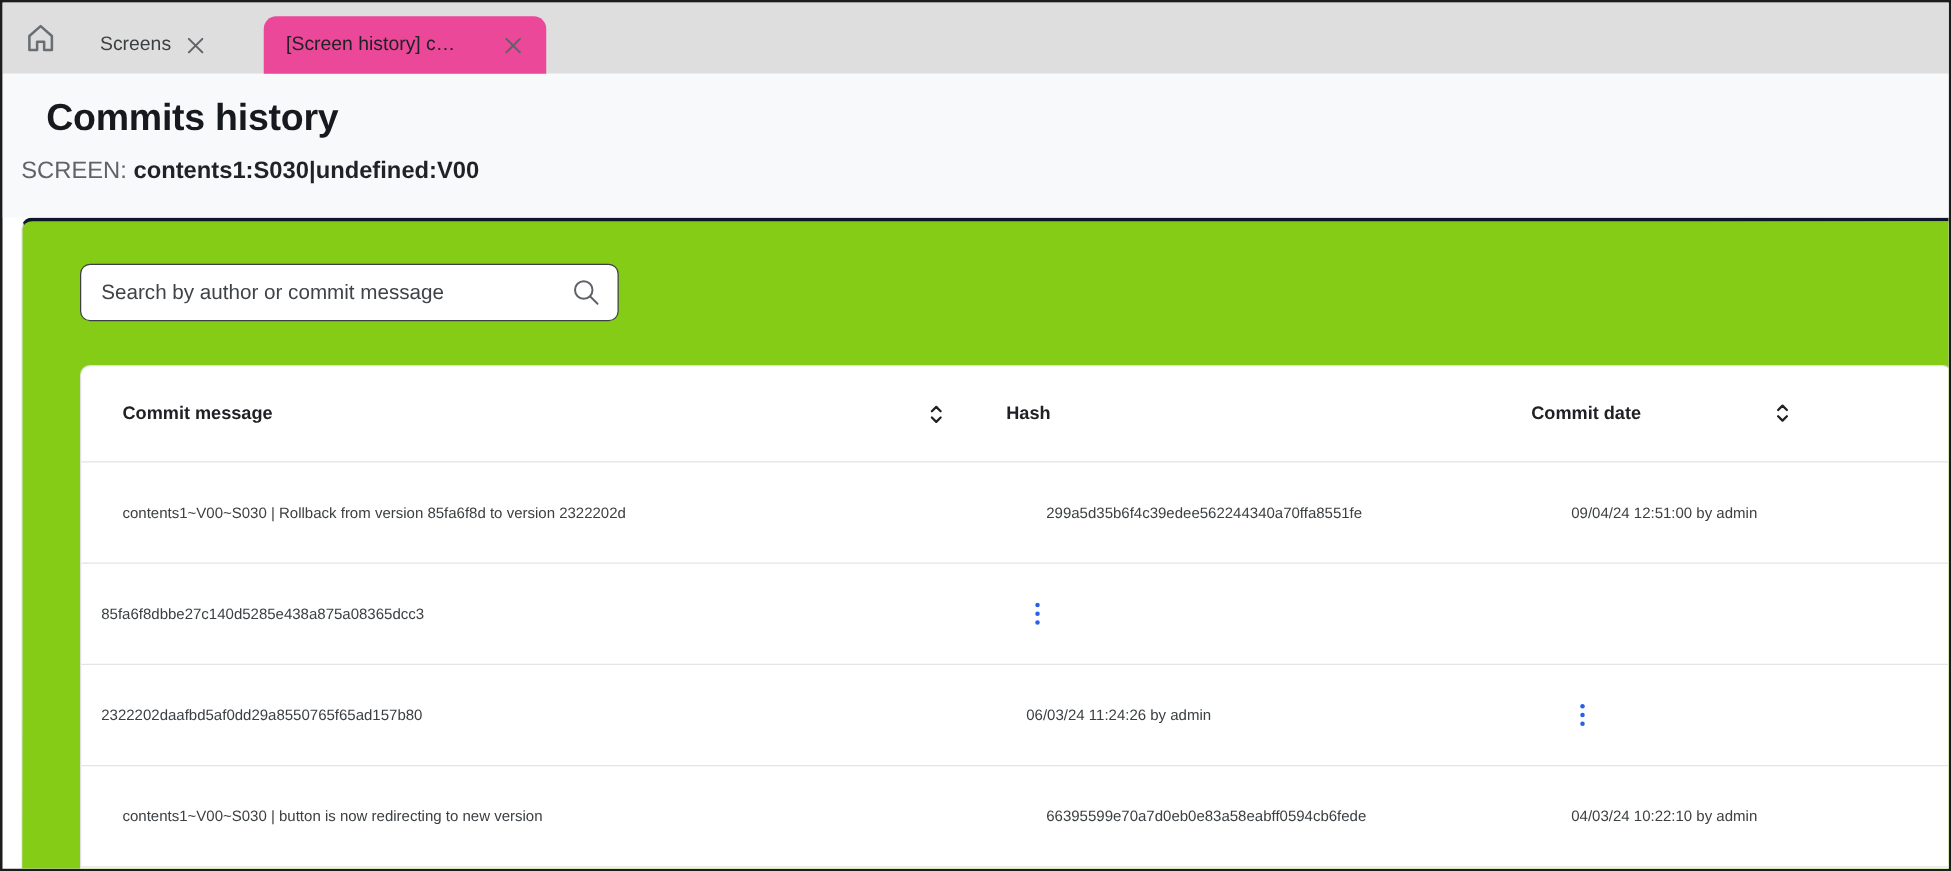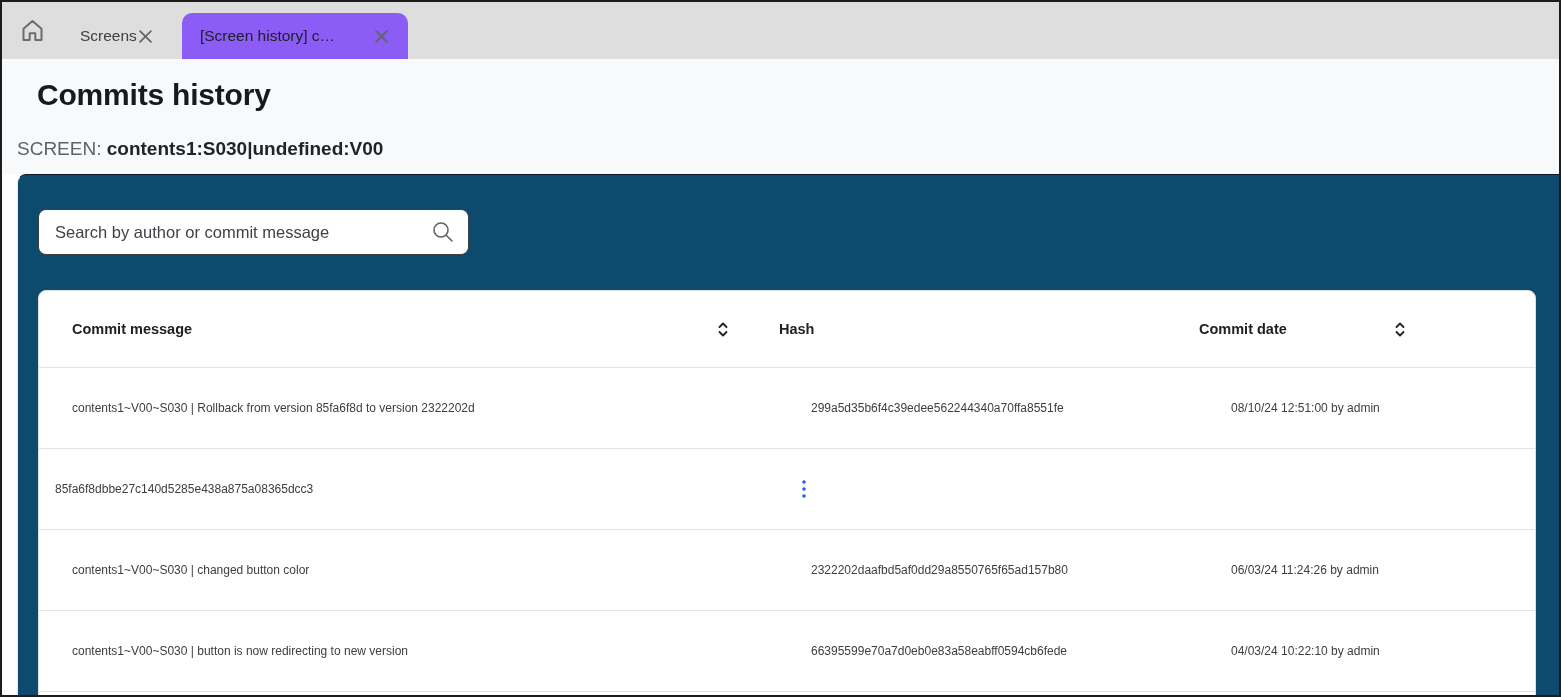--- a/index.html
+++ b/index.html
@@ -15,42 +15,42 @@
   .tabbar {
     height:57px; background:#dedede;
     display:flex; align-items:flex-end; padding-left:12px;
   }
   .home-btn {
     align-self:center; width:36px; height:36px; margin-right:12px;
     display:flex; align-items:center; justify-content:center; cursor:pointer;
   }
   .tab {
     height:46px; display:flex; align-items:center;
-    padding:0 18px; gap:1px; font-size:15.5px; color:#3c4043; cursor:pointer;
+    padding:0 18px; gap:12px; font-size:15.5px; color:#3c4043; cursor:pointer;
   }
   .tab.active {
-    background:#8b5cf6; border-radius:10px 10px 0 0; width:226px; color:#202124;
-    margin-left:10px;
+    background:#ec4899; border-radius:10px 10px 0 0; width:226px; color:#202124;
+    margin-left:28px;
   }
   .tab-label { white-space:nowrap; }
   .tab.active .tab-label { flex:1; overflow:hidden; text-overflow:ellipsis; }
   .tab-close { display:flex; align-items:center; justify-content:center; width:16px; height:16px; cursor:pointer; }
 
   
   .page-header { height:115px; background:#f8f9fa; padding:17px 16px 0 15px; }
   .page-title { font-size:30px; font-weight:700; color:#16191d; letter-spacing:-.2px; line-height:38px;margin-left:20px; }
-  .screen-line { margin-top:24px; font-size:19px; }
+  .screen-line { margin-top:12px; font-size:19px; }
   .screen-label { color:#5f6368; }
   .screen-value { color:#1f2328; font-weight:600; }
 
   
   .panel {
     position:absolute; left:15px; top:172px; right:0; bottom:0;
-    background:#0c4a6e; border-top:1px solid #0f172a; border-left:1px solid #e4e6e8;
-    border-top-left-radius:9px; padding:34px 0 0 20px; overflow:hidden;
+    background:#84cc16; border-top:3px solid #0f172a; border-left:1px solid #e4e6e8;
+    border-top-left-radius:9px; padding:34px 0 0 46px; overflow:hidden;
   }
 
   
   .searchbox {
     width:431px; height:46px; border:1px solid #3c4043; border-radius:8px;
     display:flex; align-items:center; padding:0 13px 0 16px; background:#fff;
   }
   .searchbox input {
     flex:1; border:none; outline:none; font-size:16.5px; color:#202124; background:transparent;
     font-family:inherit;
@@ -61,21 +61,21 @@
   
   .card {
     margin-top:35px; width:1498px; height:560px;
     border:1px solid #e0e0e0; border-radius:8px; background:#fff; overflow:hidden;
   }
   .thead, .trow {
     display:grid; grid-template-columns:740px 420px 287px 1fr; align-items:center;
   }
   .thead { height:76px; font-size:14.5px; font-weight:700; color:#202124; }
   .hcell-message { display:flex; justify-content:space-between; align-items:center; padding-left:33px; padding-right:50px; cursor:pointer;gap:39px; }
-  .hcell-date { display:flex; justify-content:space-between; align-items:flex-end; padding-right:80px; cursor:pointer; }
+  .hcell-date { display:flex; justify-content:space-between; align-items:flex-start; padding-right:80px; cursor:pointer; }
   .sort-btn { display:flex; align-items:center; cursor:pointer; }
   .trow { height:81px; border-top:1px solid #e4e4e4; font-size:12px; color:#3c4043;gap:16px; }
   .cell-message { padding-left:33px; padding-right:20px; white-space:nowrap; }
   .cell-hash { white-space:nowrap;margin-left:16px; }
   .cell-date { white-space:nowrap; }
   .cell-actions { display:flex; align-items:center; }
   .kebab-btn { display:flex; align-items:center; justify-content:center; width:18px; height:30px; cursor:pointer; }
   .row-stub { height:40px; border-top:1px solid #e4e4e4; }
 </style>
 </head>
@@ -152,21 +152,21 @@
                 <path d="M2.5 10 L6 13.5 L9.5 10"></path>
             </svg>
           </span>
         </div>
         <div></div>
       </div>
 
       <div class="trow">
         <div class="cell-message">contents1~V00~S030 | Rollback from version 85fa6f8d to version 2322202d</div>
         <div class="cell-hash">299a5d35b6f4c39edee562244340a70ffa8551fe</div>
-        <div class="cell-date">08/10/24 12:51:00 by admin</div>
+        <div class="cell-date">09/04/24 12:51:00 by admin</div>
         <div class="cell-actions">
           <span class="kebab-btn">
             <svg width="4" height="18" viewBox="0 0 4 18" fill="#2b5fe8">
                 <circle cx="2" cy="2" r="1.8"></circle>
                 <circle cx="2" cy="9" r="1.8"></circle>
                 <circle cx="2" cy="16" r="1.8"></circle>
               </svg>
           </span>
         </div>
       </div>
@@ -178,21 +178,20 @@
             <svg width="4" height="18" viewBox="0 0 4 18" fill="#2b5fe8">
                 <circle cx="2" cy="2" r="1.8"></circle>
                 <circle cx="2" cy="9" r="1.8"></circle>
                 <circle cx="2" cy="16" r="1.8"></circle>
               </svg>
           </span>
         </div>
       </div>
 
       <div class="trow">
-        <div class="cell-message">contents1~V00~S030 | changed button color</div>
         <div class="cell-hash">2322202daafbd5af0dd29a8550765f65ad157b80</div>
         <div class="cell-date">06/03/24 11:24:26 by admin</div>
         <div class="cell-actions">
           <span class="kebab-btn">
             <svg width="4" height="18" viewBox="0 0 4 18" fill="#2b5fe8">
                 <circle cx="2" cy="2" r="1.8"></circle>
                 <circle cx="2" cy="9" r="1.8"></circle>
                 <circle cx="2" cy="16" r="1.8"></circle>
               </svg>
           </span>

